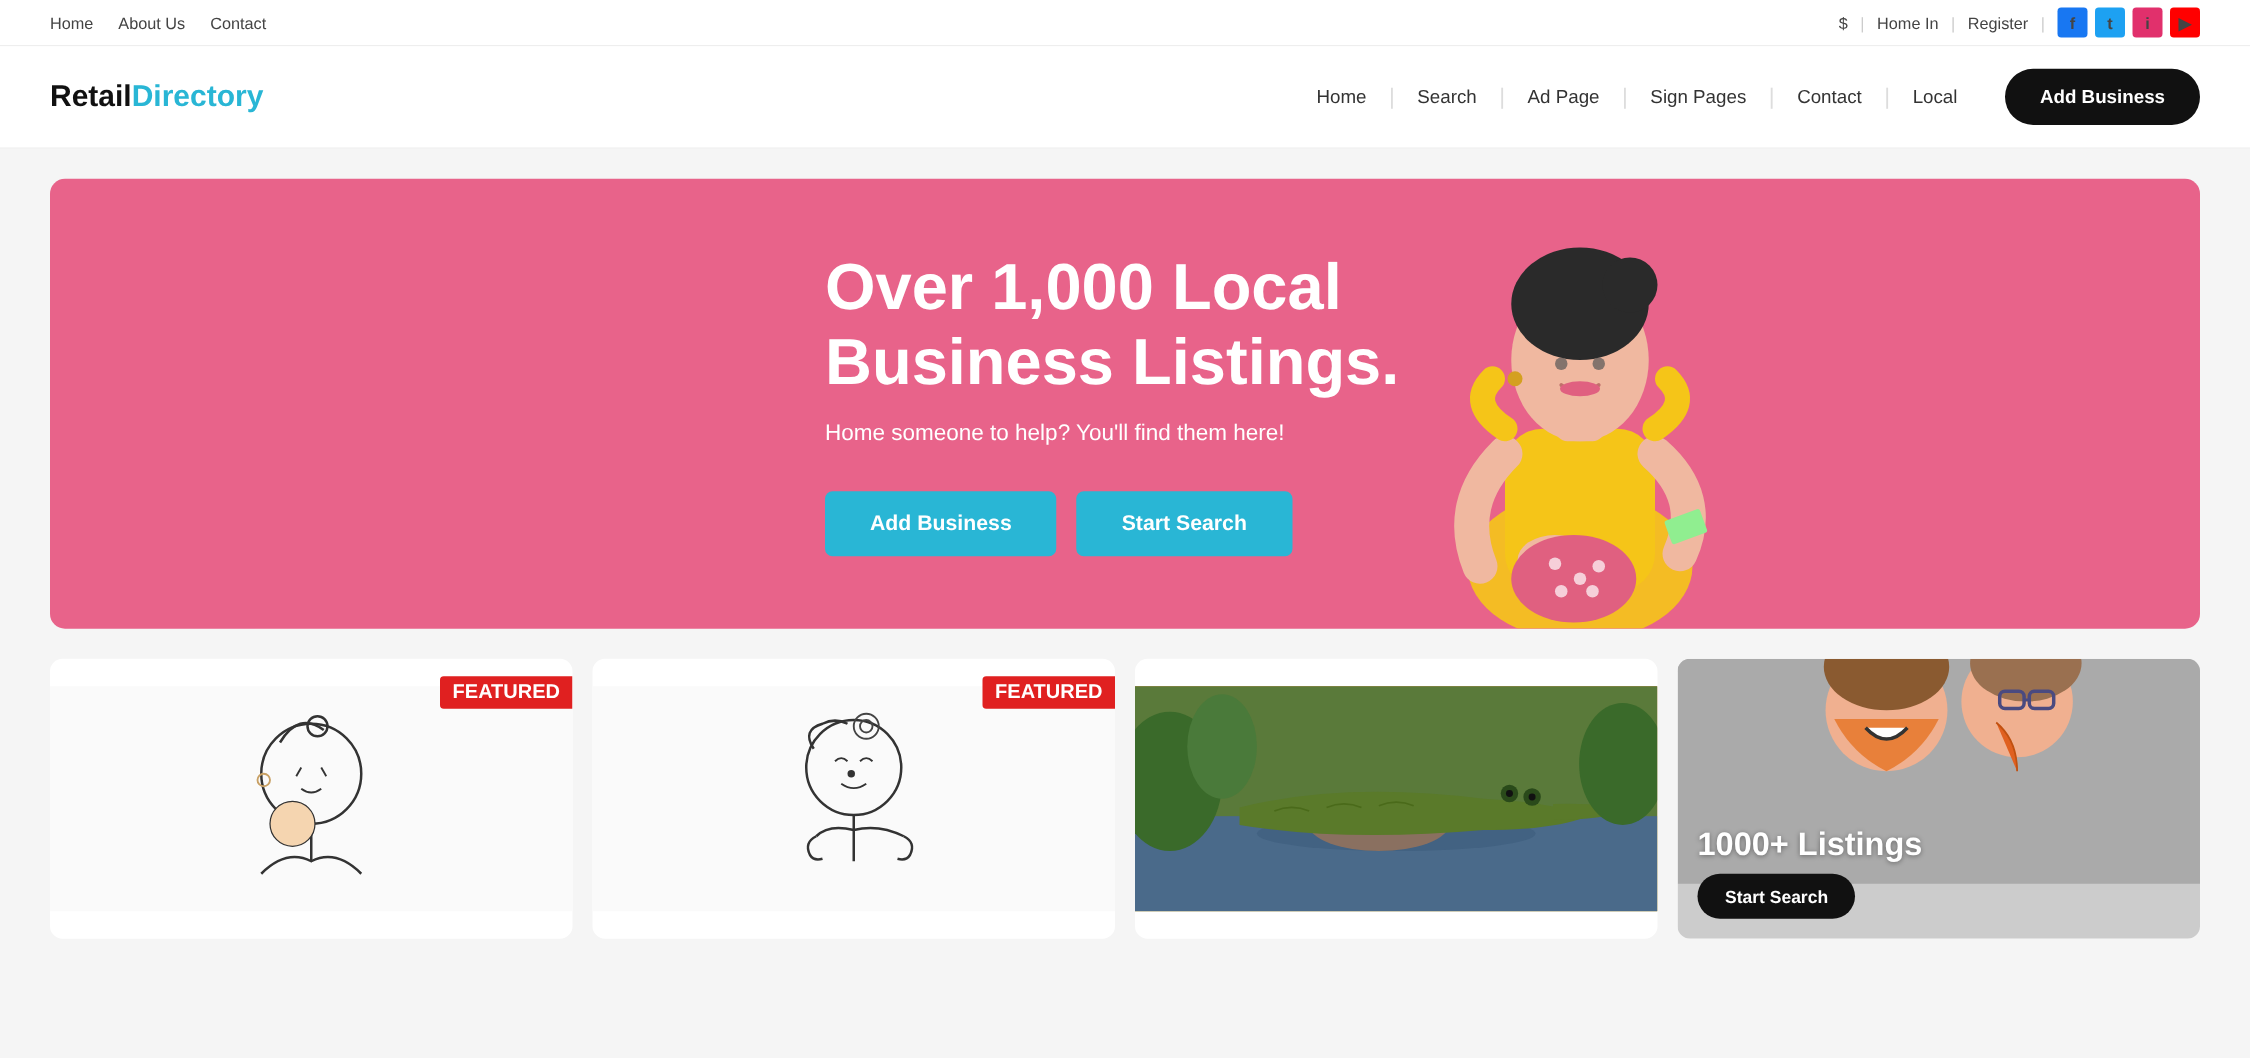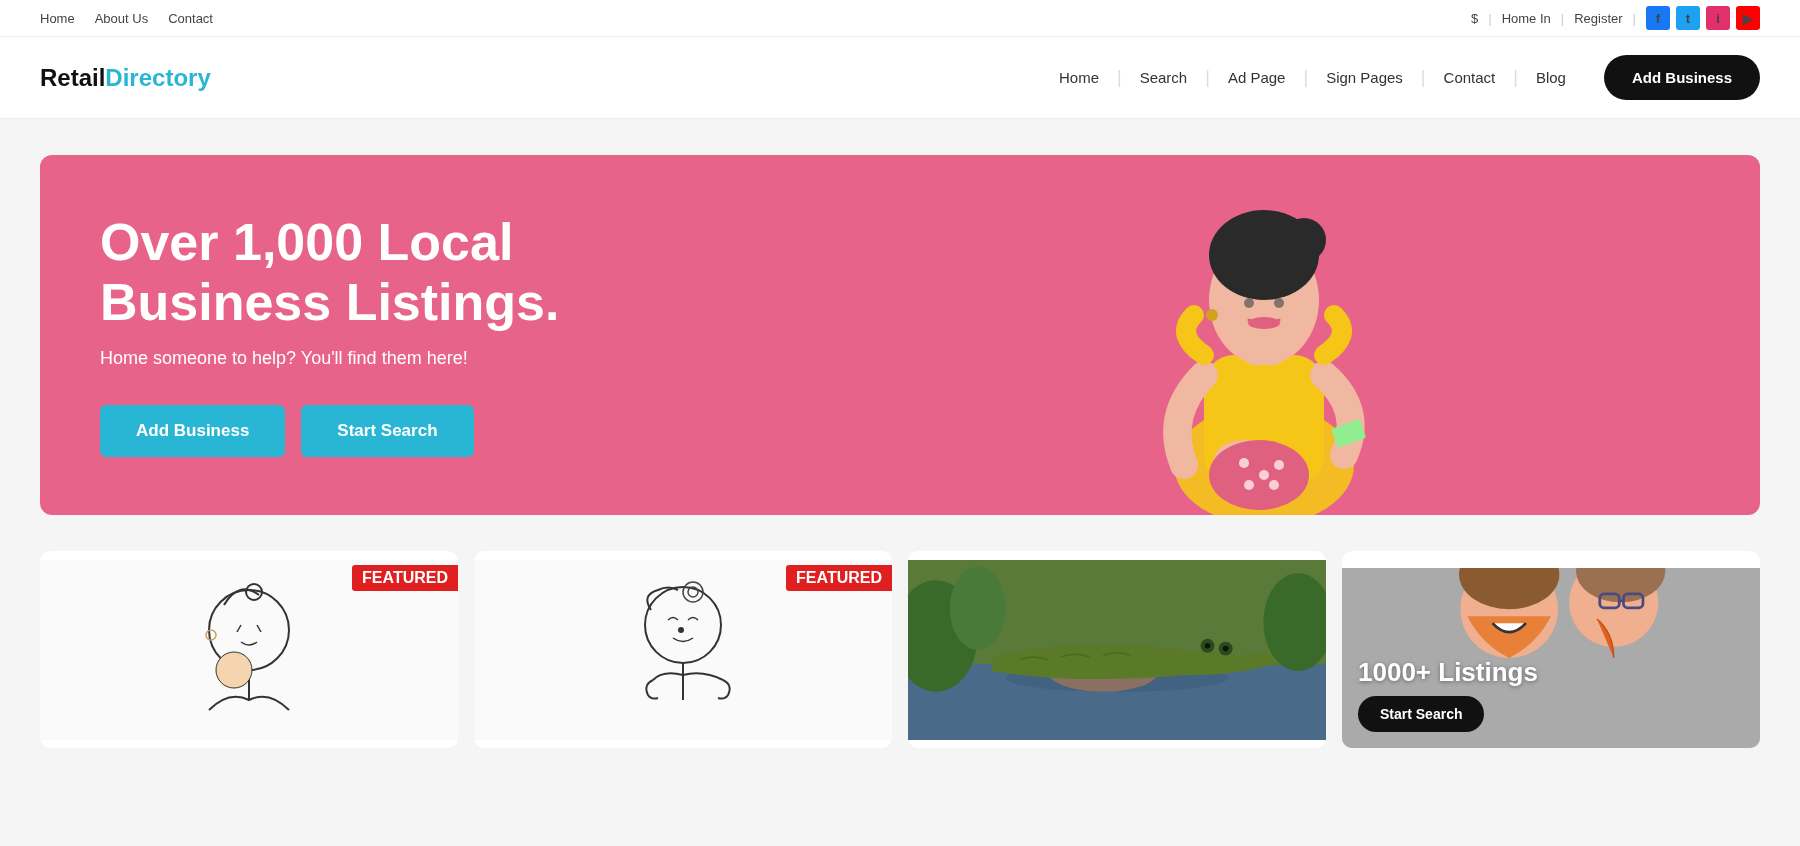--- a/index.html
+++ b/index.html
@@ -56,28 +56,29 @@
     .nav-divider { color: #ddd; font-size: 18px; }
     .btn-add-business {
       background: #111; color: #fff; border: none;
       padding: 14px 28px; border-radius: 30px;
       font-size: 15px; font-weight: 700; cursor: pointer;
       margin-left: 20px;
     }
 
     
     .hero {
-      margin: 36px 40px;
+      margin: 24px 40px;
       background: #e8638a;
       border-radius: 12px;
       overflow: hidden;
       position: relative;
       min-height: 360px;
       display: flex;
       align-items: center;
+      justify-content: center;
     }
     .hero-content {
       padding: 50px 60px;
       z-index: 2;
       max-width: 600px;
     }
     .hero-title {
       color: #fff;
       font-size: 52px;
       font-weight: 900;
@@ -153,28 +154,27 @@
     .card-photo {
       width: 100%;
       height: 180px;
       background: #8B6914;
       position: relative;
       overflow: hidden;
     }
     
     .card-listings {
       width: 100%;
-      height: 180px;
+      height: 224px;
       background: #ccc;
       position: relative;
       overflow: hidden;
       display: flex;
       align-items: flex-start;
       justify-content: flex-start;
-      margin-top: 17px;
     }
     .listings-overlay {
       position: absolute;
       bottom: 0; left: 0; right: 0;
       padding: 16px;
       z-index: 2;
     }
     .listings-count {
       color: #fff;
       font-size: 26px;
@@ -221,21 +221,21 @@
     <a href="#">Home</a>
     <span class="nav-divider">|</span>
     <a href="#">Search</a>
     <span class="nav-divider">|</span>
     <a href="#">Ad Page</a>
     <span class="nav-divider">|</span>
     <a href="#">Sign Pages</a>
     <span class="nav-divider">|</span>
     <a href="#">Contact</a>
     <span class="nav-divider">|</span>
-    <a href="#">Blog</a>
+    <a href="#">Local</a>
     <button class="btn-add-business">Add Business</button>
   </div>
 </nav>
 
 <div class="hero" style="background: #e8638a;">
   <div class="hero-content">
     <h1 class="hero-title">Over 1,000 Local Business Listings.</h1>
     <p class="hero-subtitle">Home someone to help? You'll find them here!</p>
     <div class="hero-buttons">
       <button class="btn-hero-add">Add Business</button>

